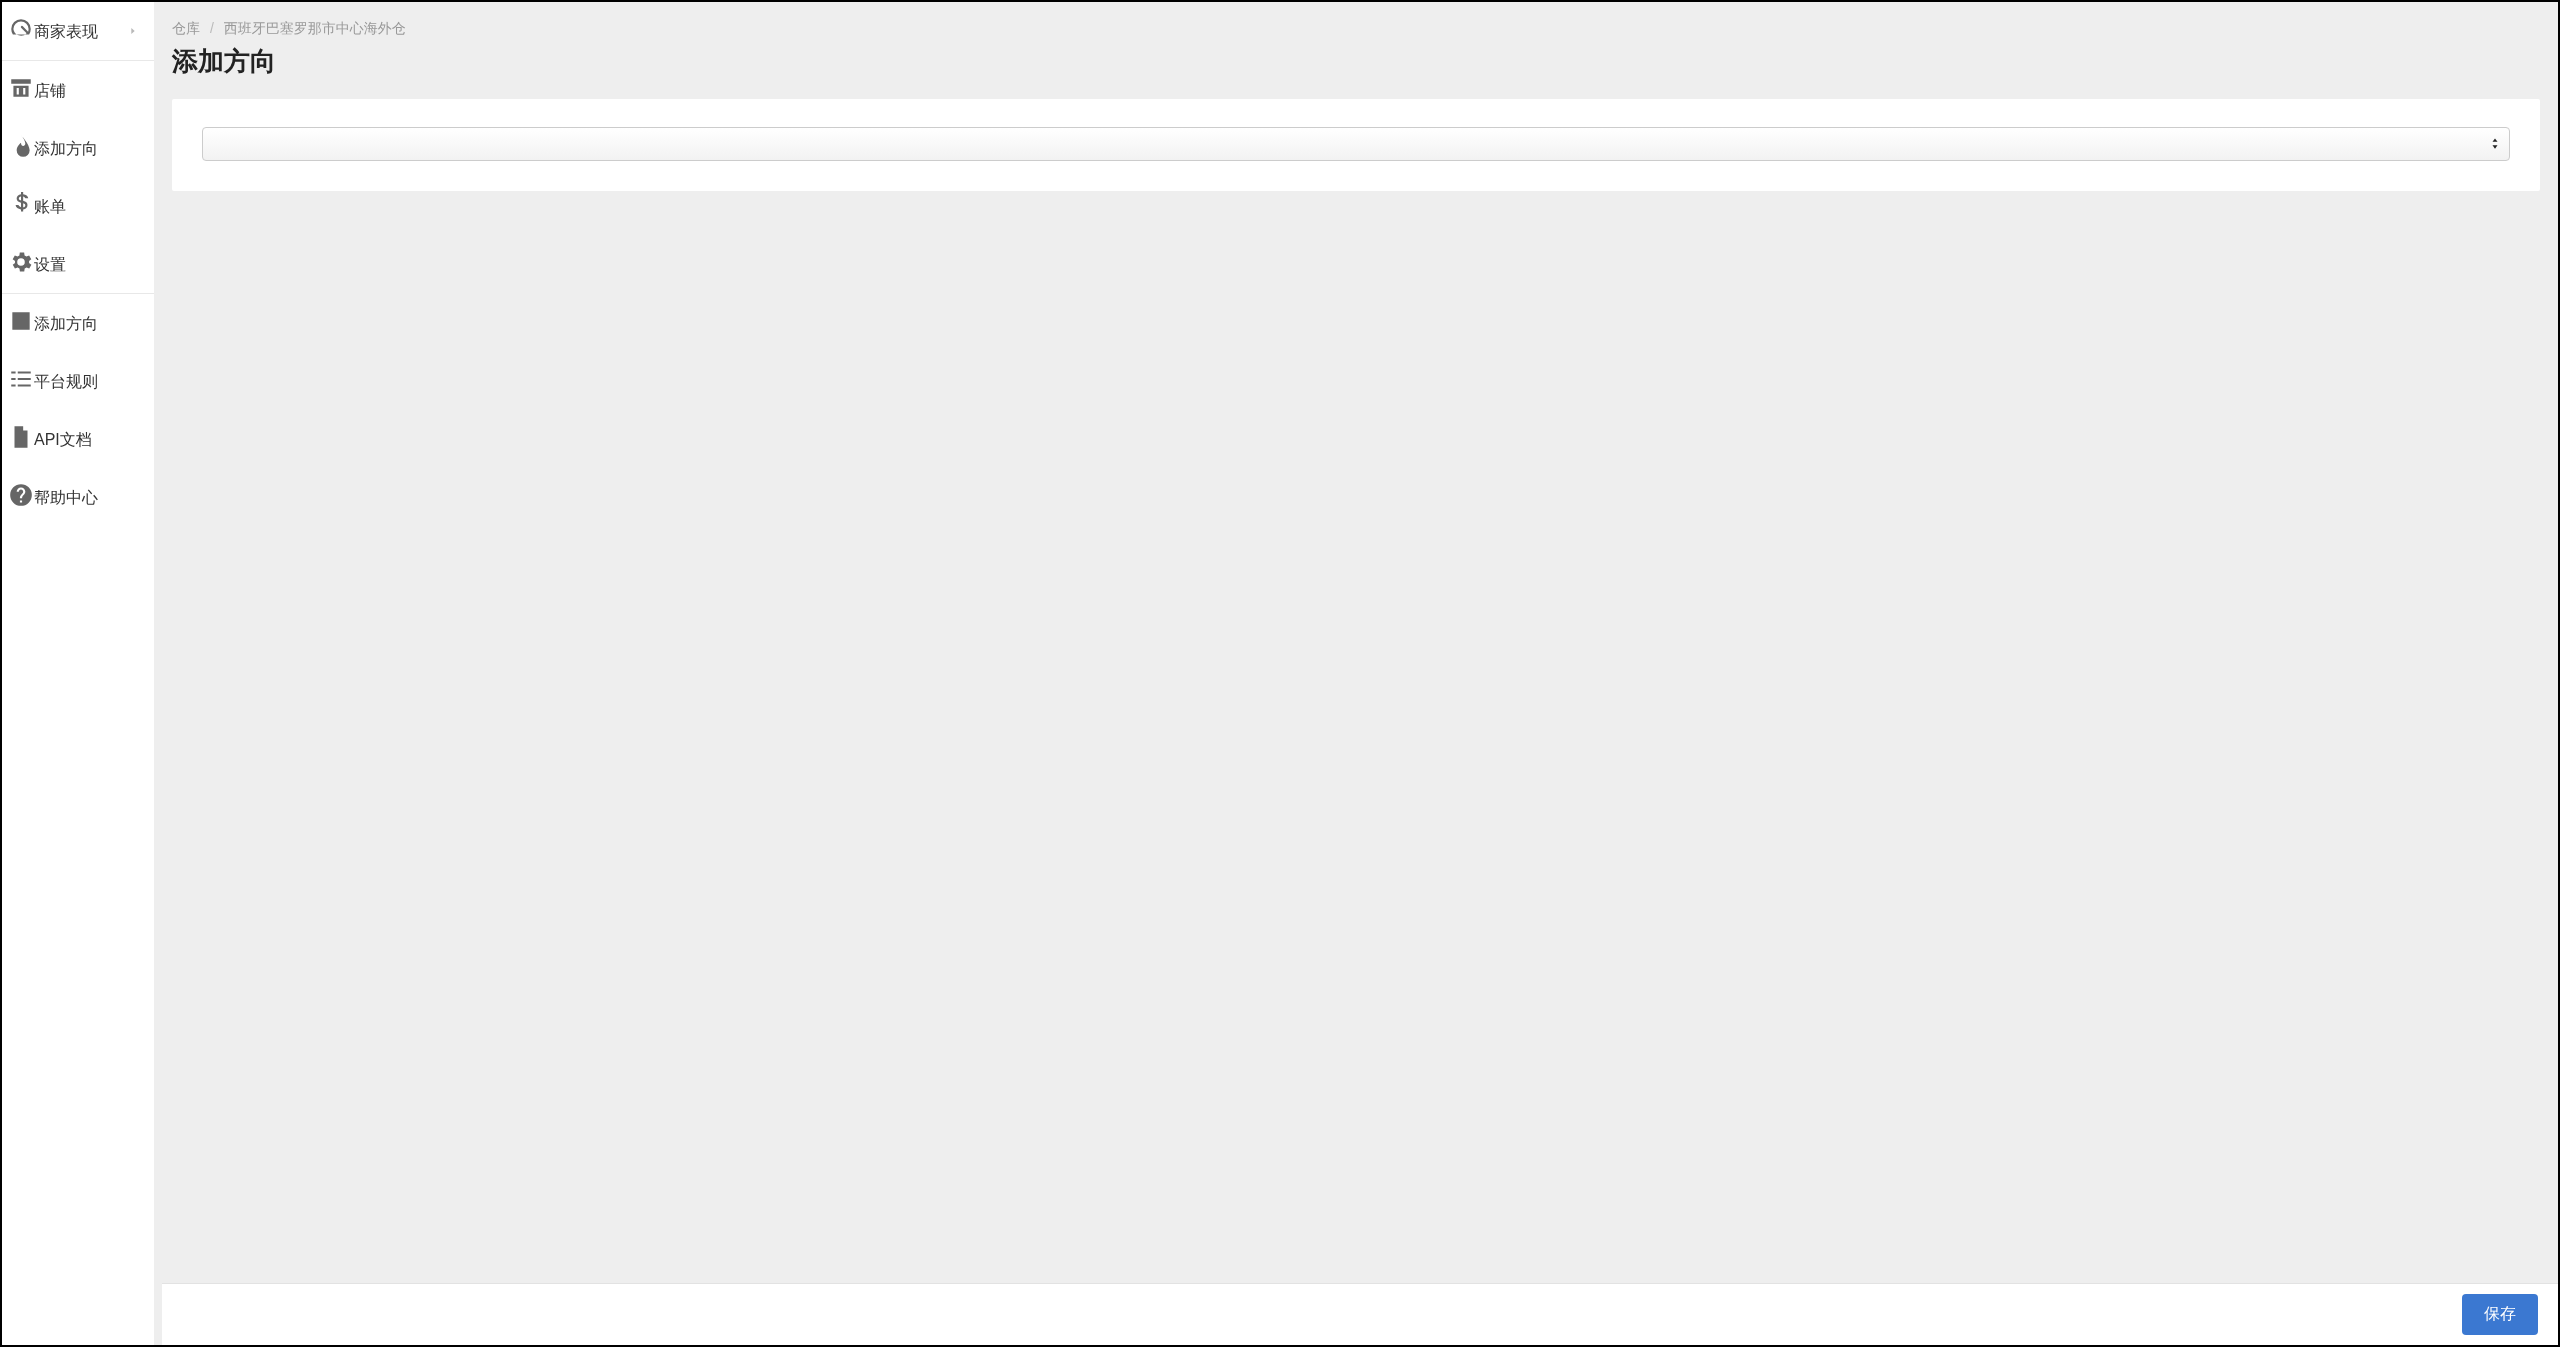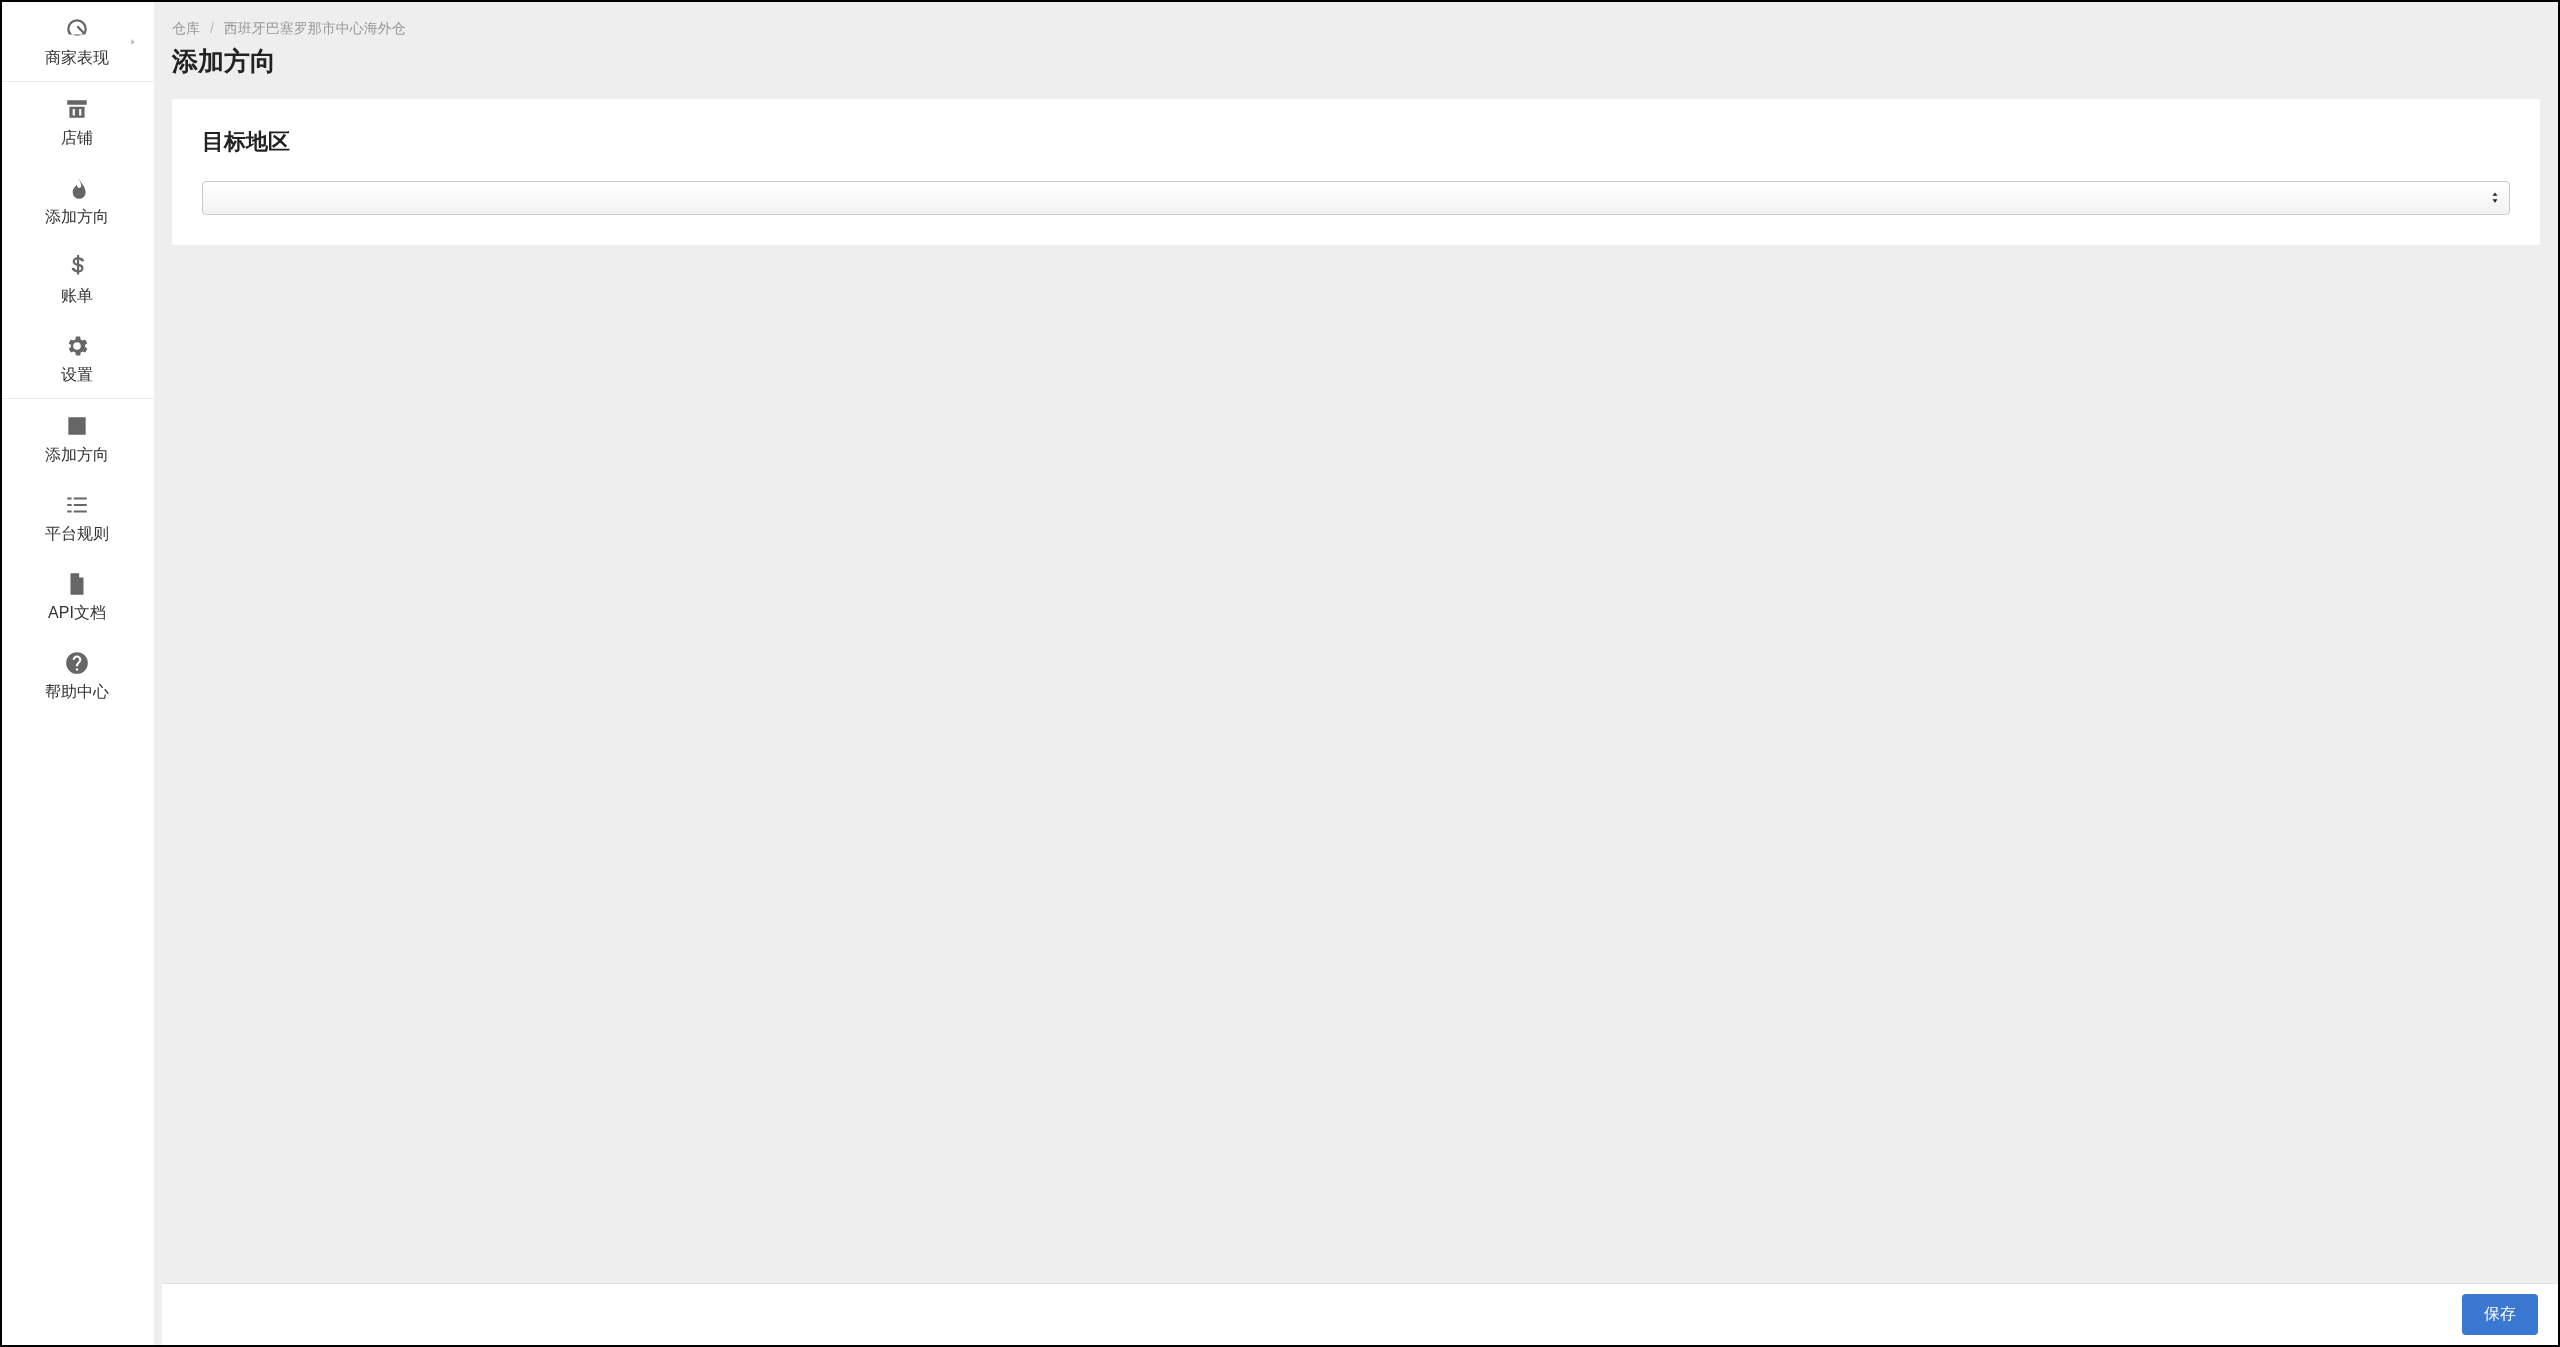--- a/index.html
+++ b/index.html
@@ -21,21 +21,21 @@
 }
 .sidebar {
   width: 152px;
   background: #fff;
   display: flex;
   flex-direction: column;
   flex-shrink: 0;
 }
 .sidebar-item {
   display: flex;
-  flex-direction: column;
+  flex-direction: row;
   align-items: center;
   padding: 14px 8px 12px 6px;
   cursor: pointer;
   position: relative;
 }
 .sidebar-icon {
   color: #666;
   display: flex;
   align-items: center;
   justify-content: center;
@@ -301,21 +301,20 @@
     <div class="main-content">
       <div class="breadcrumb">
         <a style="color:#999;text-decoration:none;">仓库</a>
         <span class="breadcrumb-sep">/</span>
         <span>西班牙巴塞罗那市中心海外仓</span>
       </div>
       <h1 class="page-title">添加方向</h1>
 
 
       <section class="card">
-        <h2 class="card-title">目标地区</h2>
         <div class="select-wrap">
           <select class="select-field">
             <option></option>
           </select>
           <span class="arrows">
             <svg viewBox="0 0 24 12">
                 <path d="M12 0l6 8H6z"></path>
               </svg>
             <svg viewBox="0 0 24 12">
                 <path d="M6 2h12l-6 8z"></path>

